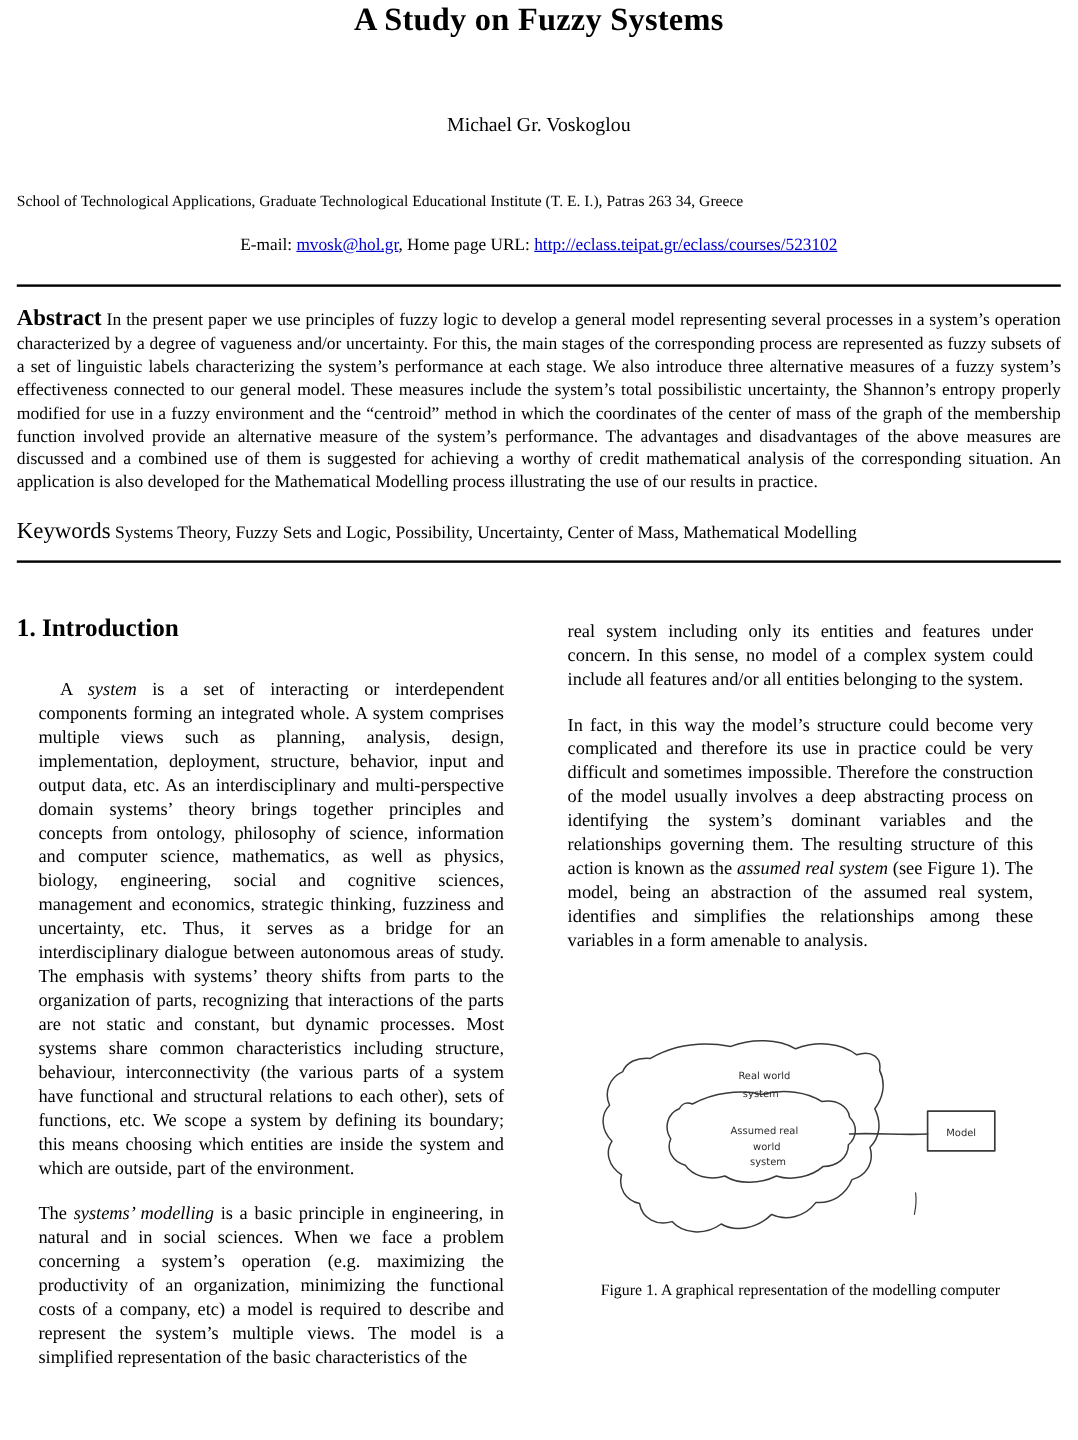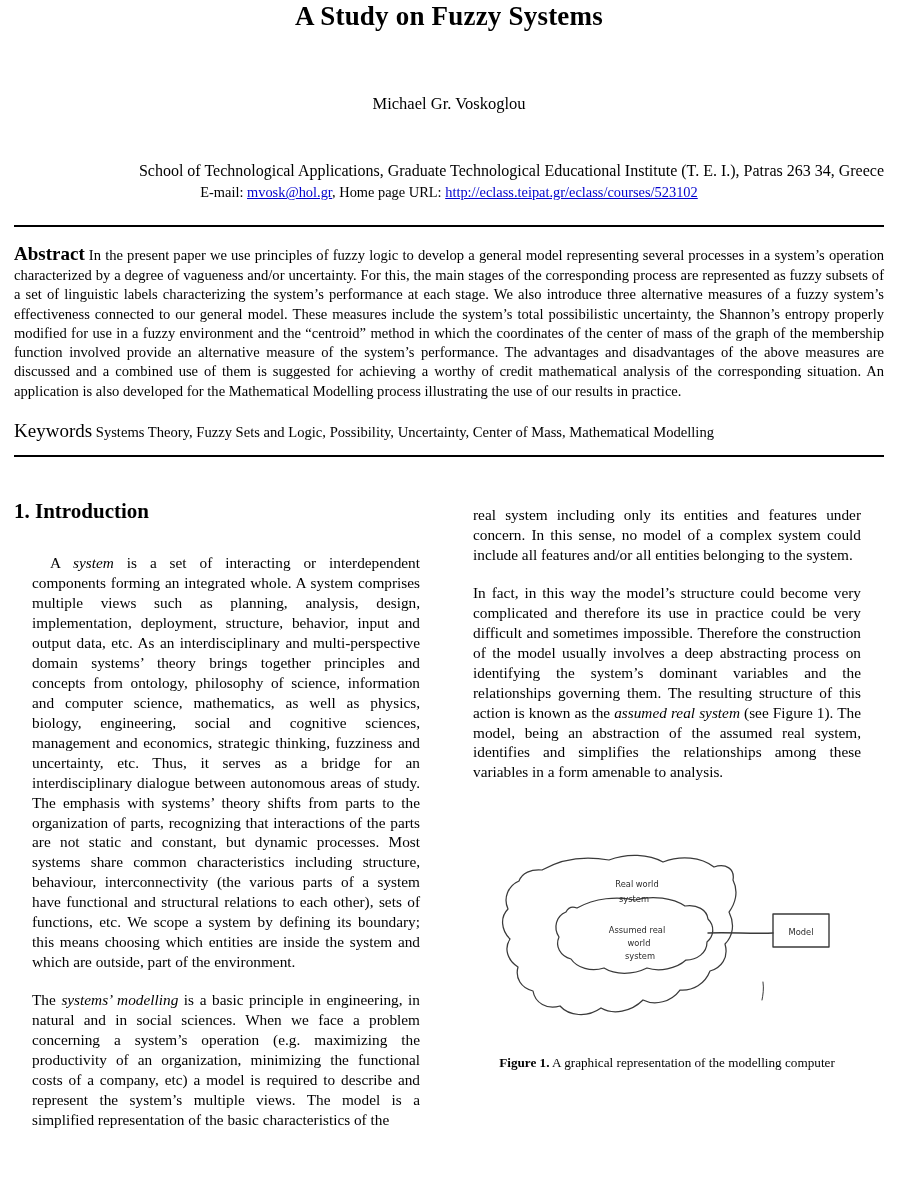--- a/index.html
+++ b/index.html
@@ -37,30 +37,30 @@
   }
   .author {
     text-align: center;
     font-size: 16.5px;
     font-weight: normal;
     margin: 0;
     padding-top: 63px;
     line-height: 1.2;
   }
   .affiliation {
-    text-align: right;
-    font-size: 16px;
+    text-align: left;
+    font-size: 13px;
     margin: 0;
     padding-top: 45px;
     line-height: 1.45;
   }
   .contact {
     text-align: center;
     font-size: 14.4px;
-    margin: 0;
+    margin: 16px;
     line-height: 1.45;
   }
   .contact a, .affiliation a {
     color: #0000cc;
     text-decoration: underline;
   }
 
   
   .rule {
     border: 0;
@@ -133,21 +133,21 @@
     display: block;
     margin: 0 auto;
   }
   .figure-caption {
     font-size: 13.2px;
     text-align: center;
     margin: 0;
     padding-top: 9px;
     line-height: 1.3;
   }
-  .figure-caption .fignum { font-weight: bold; }
+  .figure-caption .fignum { font-weight: normal; }
   .after-figure { padding-top: 16px; }
 
   .sketch-label {
     font-family: "DejaVu Sans", sans-serif;
     font-size: 8.3px;
     fill: #2b2b2b;
   }
 </style>
 </head>
 <body>

